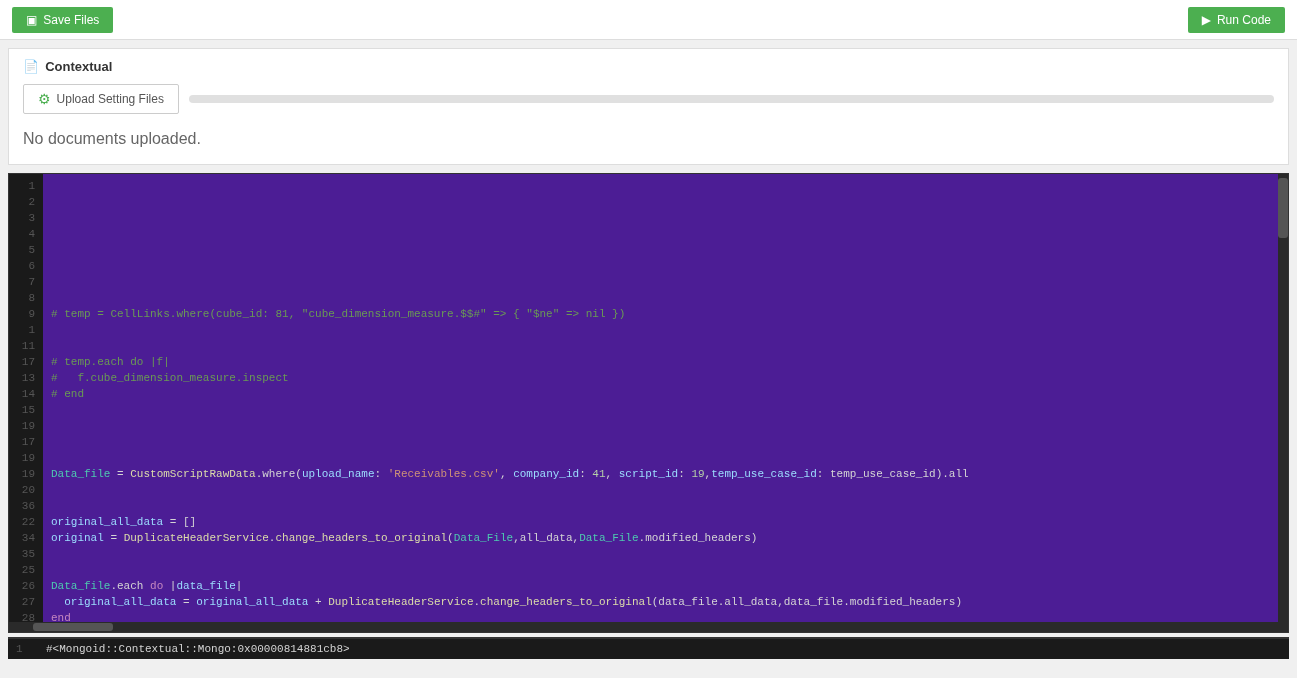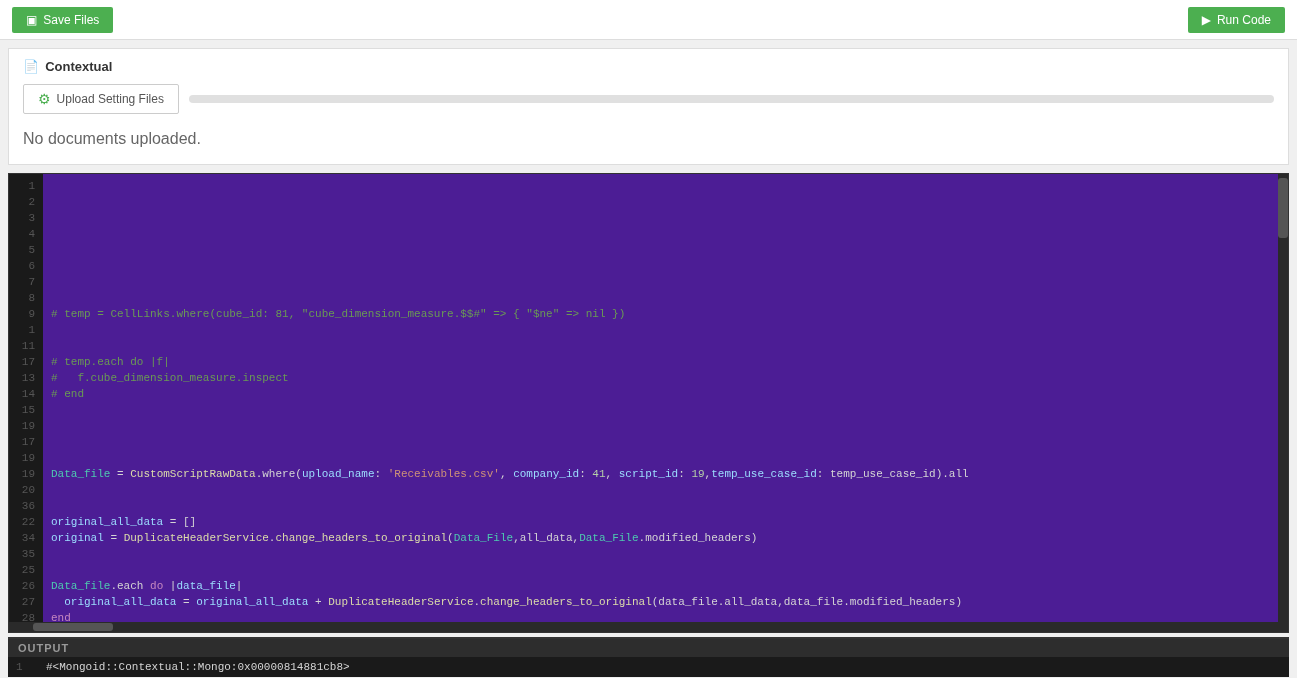--- a/index.html
+++ b/index.html
@@ -332,18 +332,17 @@
     <div class="scrollbar-v">
       <div class="scrollbar-thumb-v"></div>
     </div>
   </div>
   <div class="scrollbar-h">
     <div class="scrollbar-thumb-h"></div>
   </div>
 </div>
 
 <div class="output-section">
-  <div class="output-label">OUTPUT</div>
   <div class="output-content">
     <span class="output-line-num">1</span>
     <span class="output-text">#&lt;Mongoid::Contextual::Mongo:0x00000814881cb8&gt;</span>
   </div>
 </div>
 
 </body></html>

